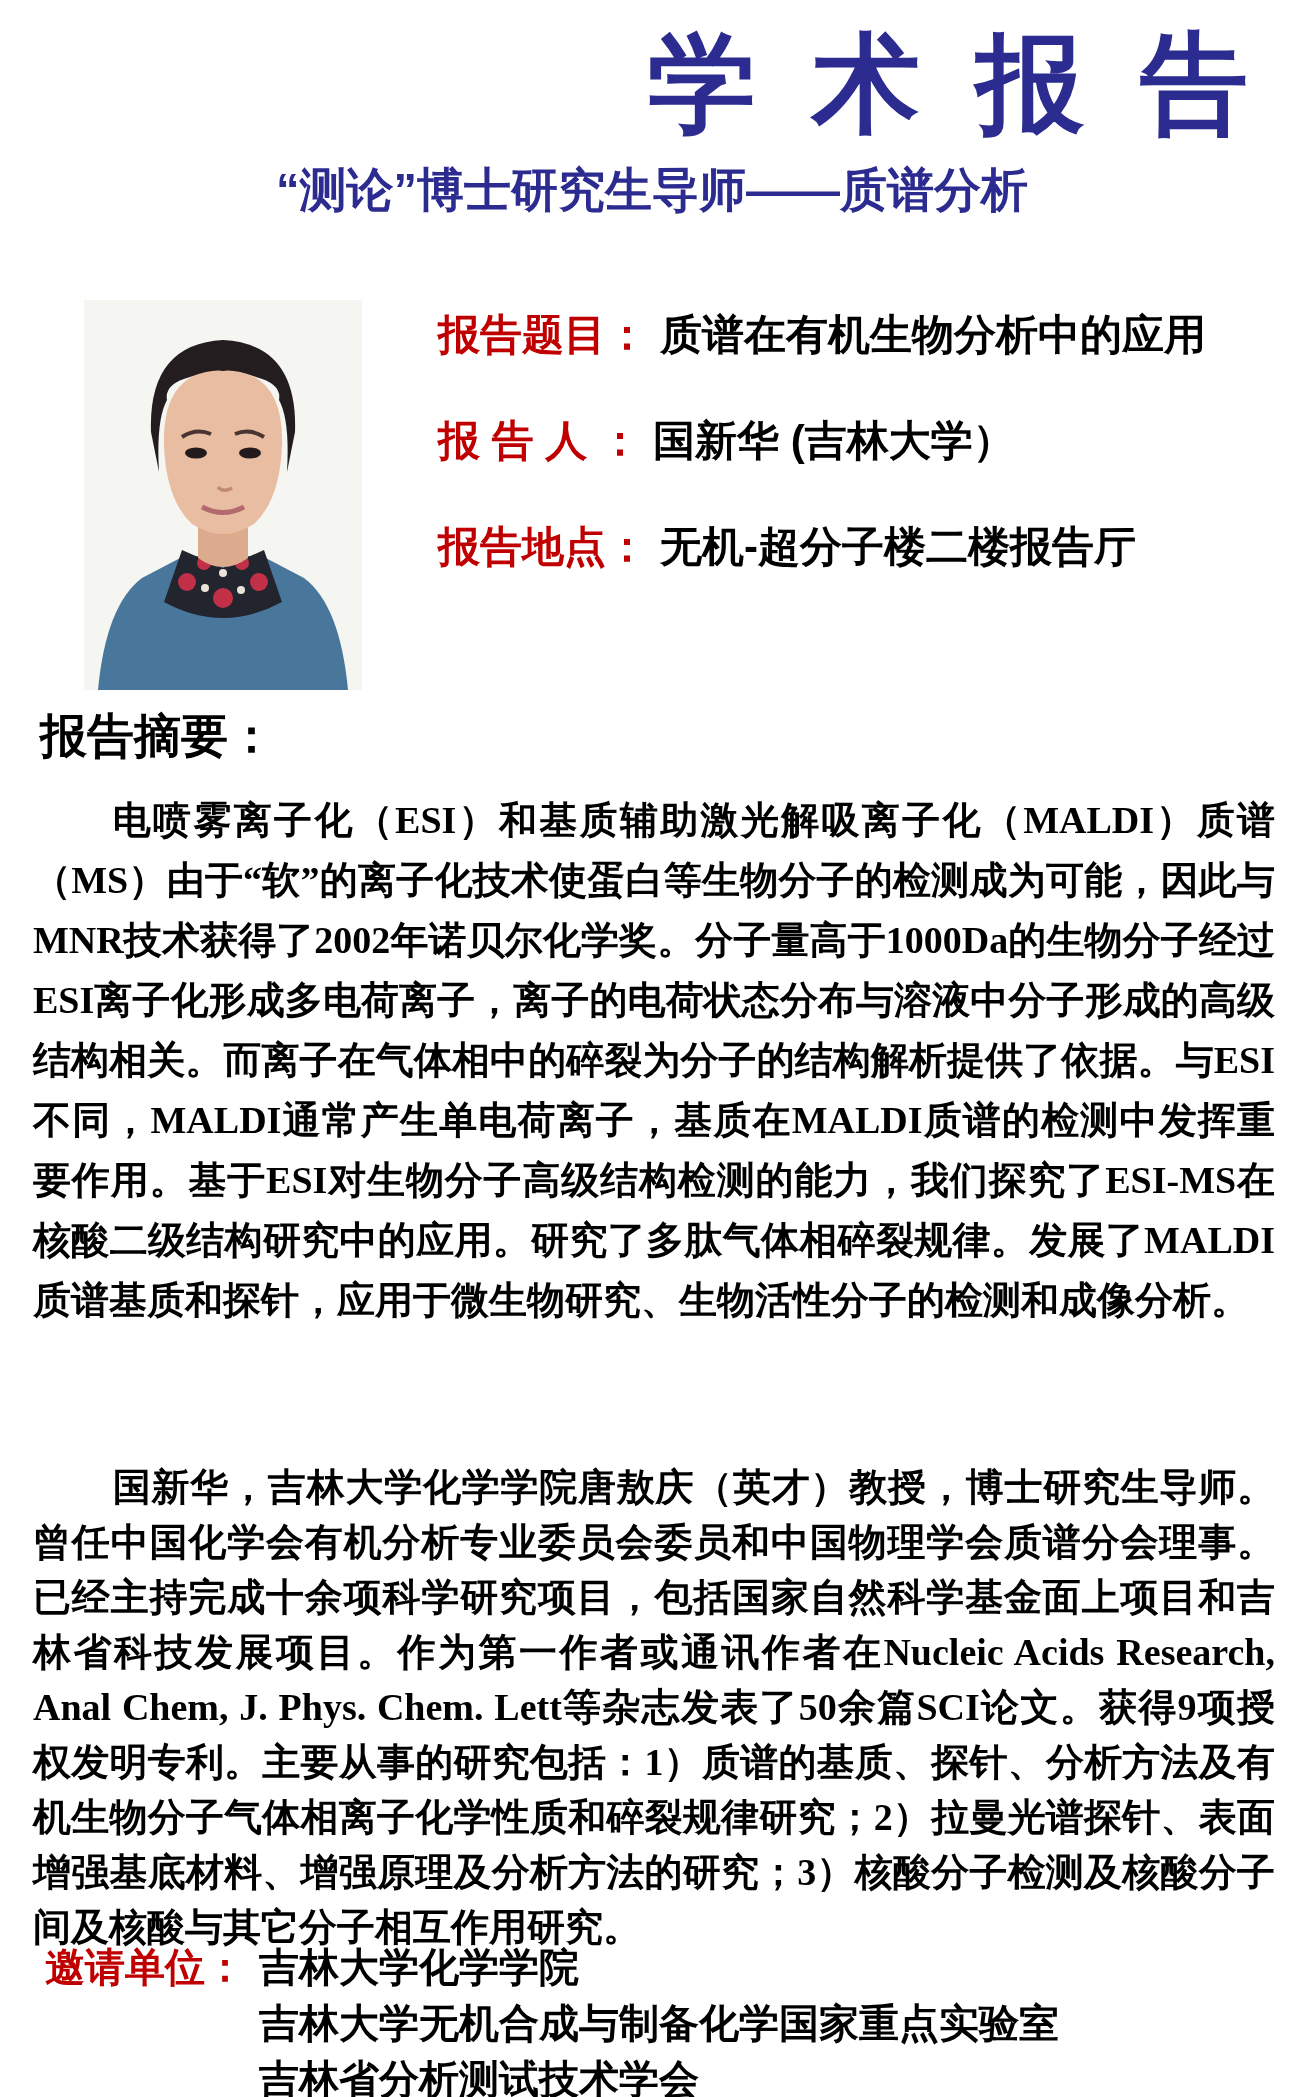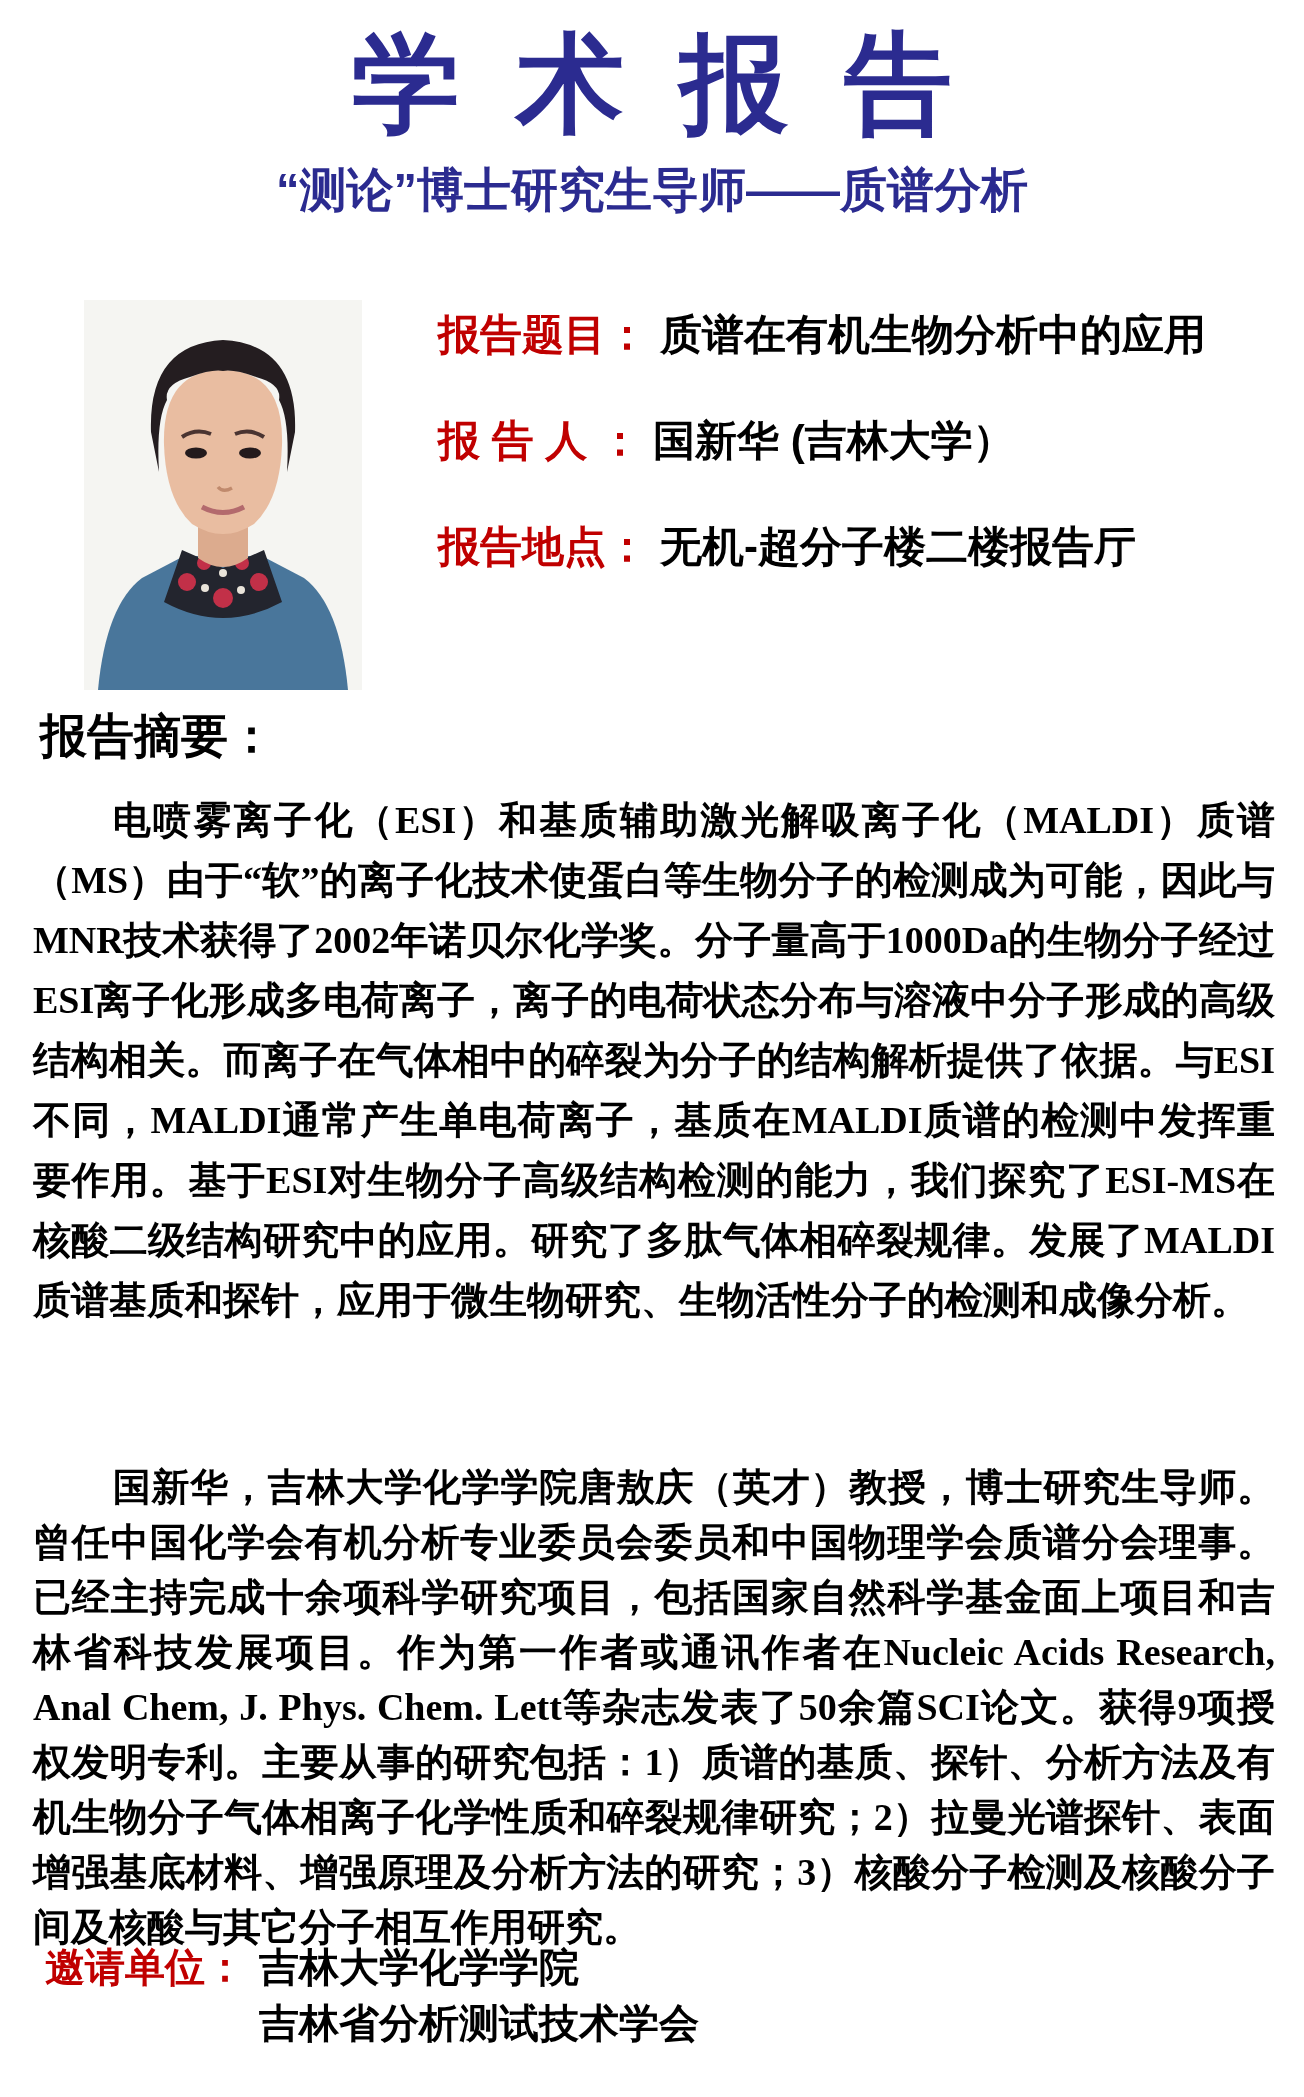--- a/index.html
+++ b/index.html
@@ -8,21 +8,21 @@
     width:1304px; height:2097px;
     position:relative; overflow:hidden;
     font-family:"Liberation Sans", sans-serif;
     color:#000;
   }
   .page { position:absolute; inset:0; }
 
   
   .title {
     position:absolute; top:22px; left:0; width:1304px;
-    text-align:center;
+    text-align:right;
     font-family:"DejaVu Serif","Liberation Serif",serif;
     font-weight:900;
     font-size:108px; line-height:122px;
     letter-spacing:56px; text-indent:56px;
     color:#2b2b90;
   }
   .subtitle {
     position:absolute; top:163px; left:0; width:1304px;
     text-align:center;
     font-weight:bold; font-size:47px; line-height:54px;
@@ -142,17 +142,18 @@
 
   <div class="section-heading h-abstract">报告摘要：</div>
   <p class="body-paragraph p-abstract">电喷雾离子化（ESI）和基质辅助激光解吸离子化（MALDI）质谱（MS）由于“软”的离子化技术使蛋白等生物分子的检测成为可能，因此与MNR技术获得了2002年诺贝尔化学奖。分子量高于1000Da的生物分子经过ESI离子化形成多电荷离子，离子的电荷状态分布与溶液中分子形成的高级结构相关。而离子在气体相中的碎裂为分子的结构解析提供了依据。与ESI不同，MALDI通常产生单电荷离子，基质在MALDI质谱的检测中发挥重要作用。基于ESI对生物分子高级结构检测的能力，我们探究了ESI-MS在核酸二级结构研究中的应用。研究了多肽气体相碎裂规律。发展了MALDI质谱基质和探针，应用于微生物研究、生物活性分子的检测和成像分析。</p>
 
   <p class="body-paragraph p-bio">国新华，吉林大学化学学院唐敖庆（英才）教授，博士研究生导师。曾任中国化学会有机分析专业委员会委员和中国物理学会质谱分会理事。已经主持完成十余项科学研究项目，包括国家自然科学基金面上项目和吉林省科技发展项目。作为第一作者或通讯作者在Nucleic Acids Research, Anal Chem, J. Phys. Chem. Lett等杂志发表了50余篇SCI论文。获得9项授权发明专利。主要从事的研究包括：1）质谱的基质、探针、分析方法及有机生物分子气体相离子化学性质和碎裂规律研究；2）拉曼光谱探针、表面增强基底材料、增强原理及分析方法的研究；3）核酸分子检测及核酸分子间及核酸与其它分子相互作用研究。</p>
 
   <div class="footer">
     <span class="footer-label">邀请单位：</span>
     <div class="org-list">
       <div class="org-item">吉林大学化学学院</div>
+      <div class="org-item">吉林大学无机合成与制备化学国家重点实验室</div>
       <div class="org-item">吉林省分析测试技术学会</div>
     </div>
   </div>
 
 </div>
 
 </body></html>

